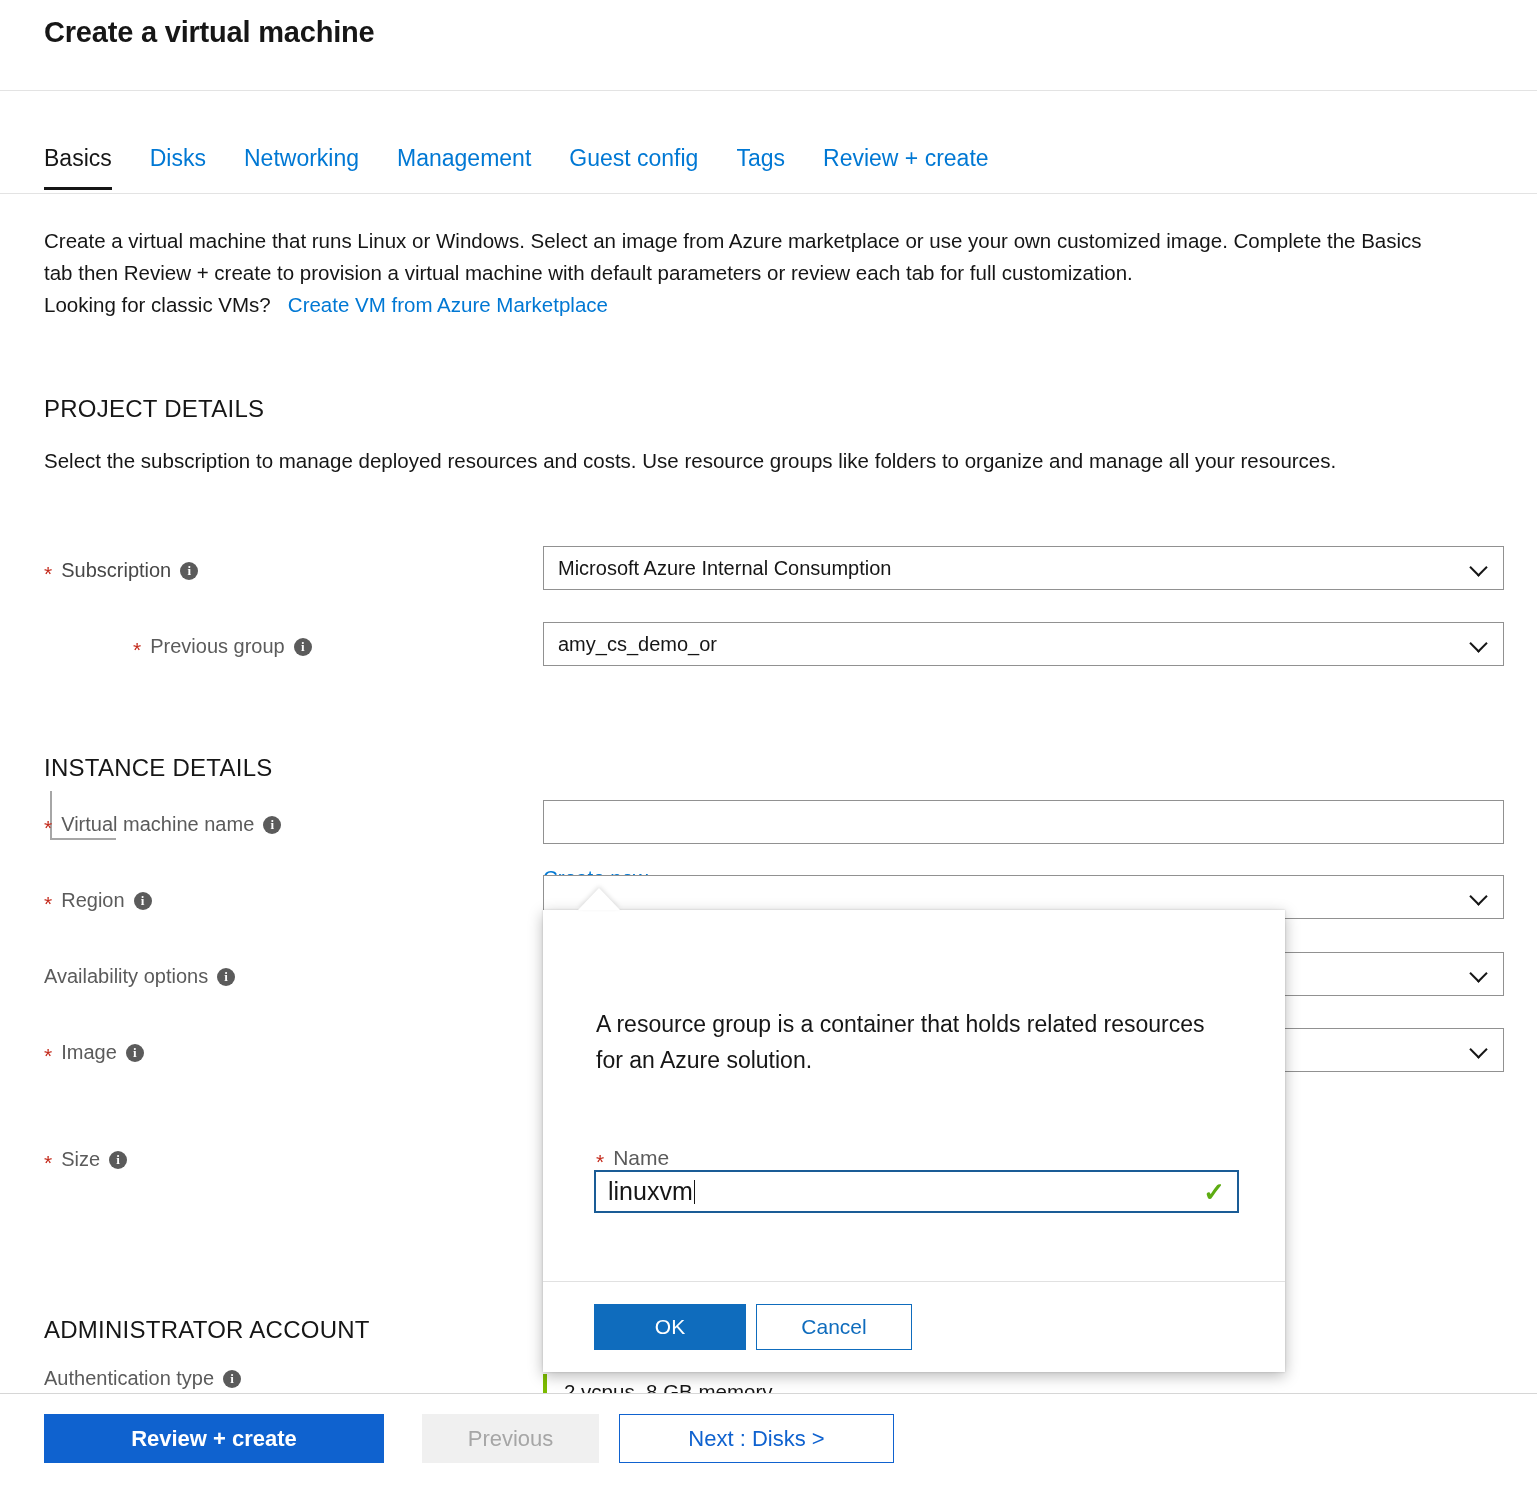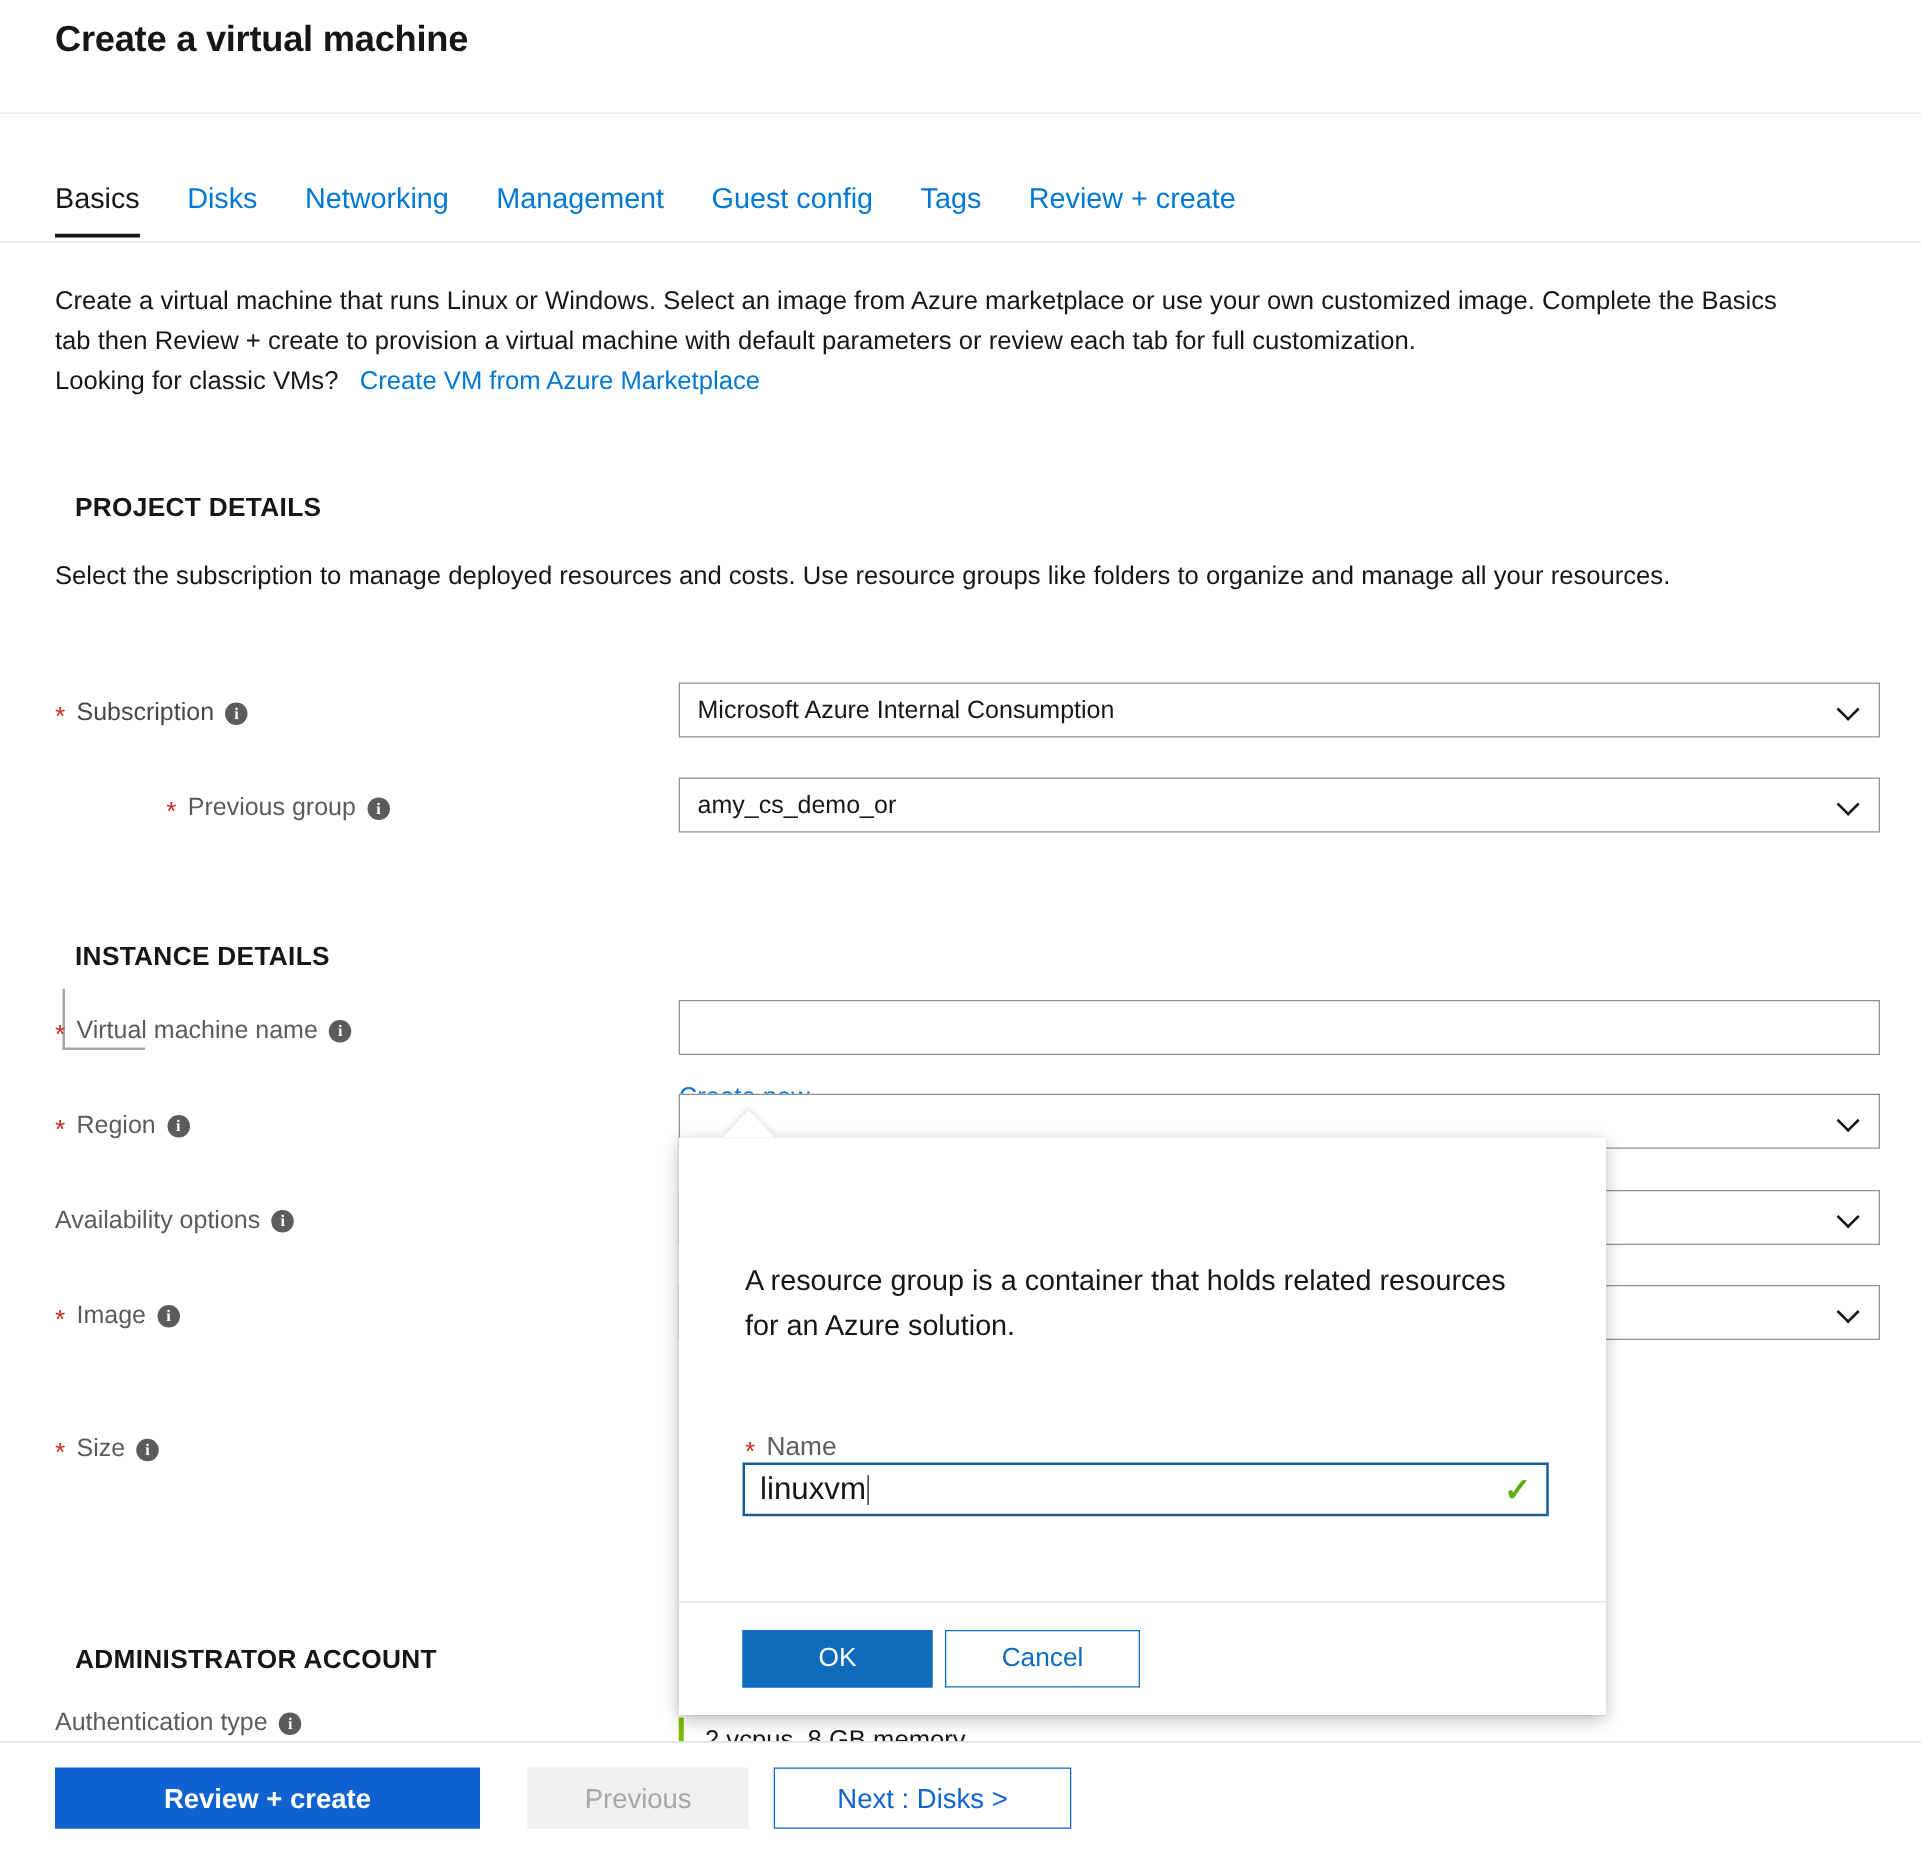--- a/index.html
+++ b/index.html
@@ -77,23 +77,23 @@
   }
   .intro .line4 { margin-top: 0px; }
   .link {
     color: #0078d4;
     cursor: pointer;
     text-decoration: none;
   }
 
   .section-head {
     position: absolute;
-    left: 60px;
-    font-size: 21px;
-    font-weight: bold;
+    left: 44px;
+    font-size: 24px;
+    font-weight: normal;
     letter-spacing: 0.25px;
     color: #161616;
   }
   #sect-project { top: 201px; }
   #sect-instance { top: 560px; }
   #sect-admin { top: 1122px; }
 
   .section-desc {
     position: absolute;
     left: 44px; top: 251px;
@@ -329,21 +329,21 @@
     border: none;
     width: 177px; height: 49px;
     font-size: 22px;
     margin-left: 38px;
     cursor: default;
   }
   .btn-next {
     background: #fff;
     color: #0f62cf;
     border: 1.6px solid #0f62cf;
-    width: 238px; height: 49px;
+    width: 275px; height: 49px;
     font-size: 22px;
     margin-left: 20px;
   }
 </style>
 </head>
 <body>
 
 <div id="page">
 
   <div class="page-header">

